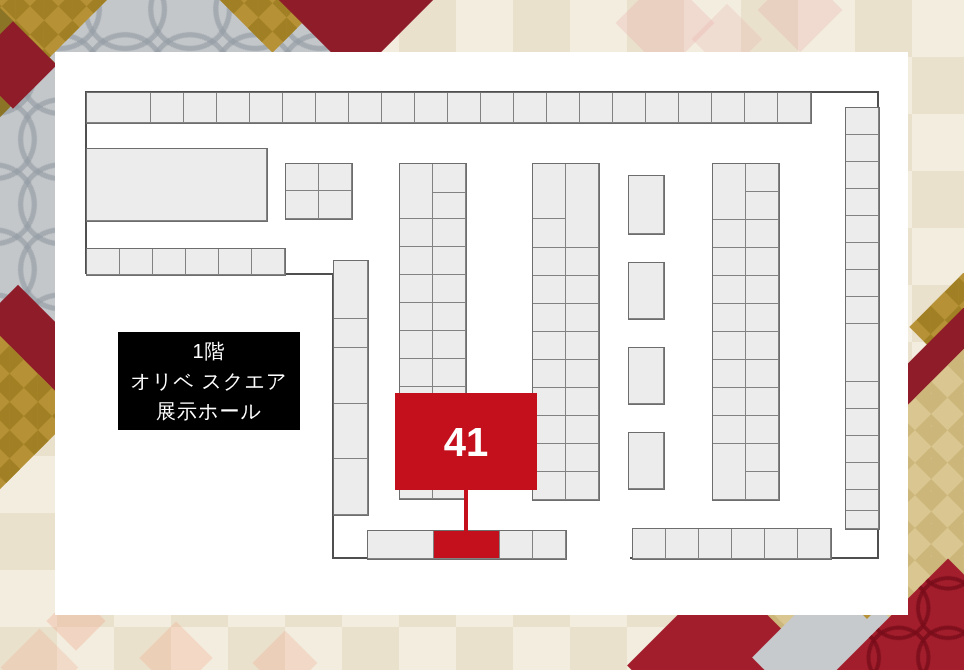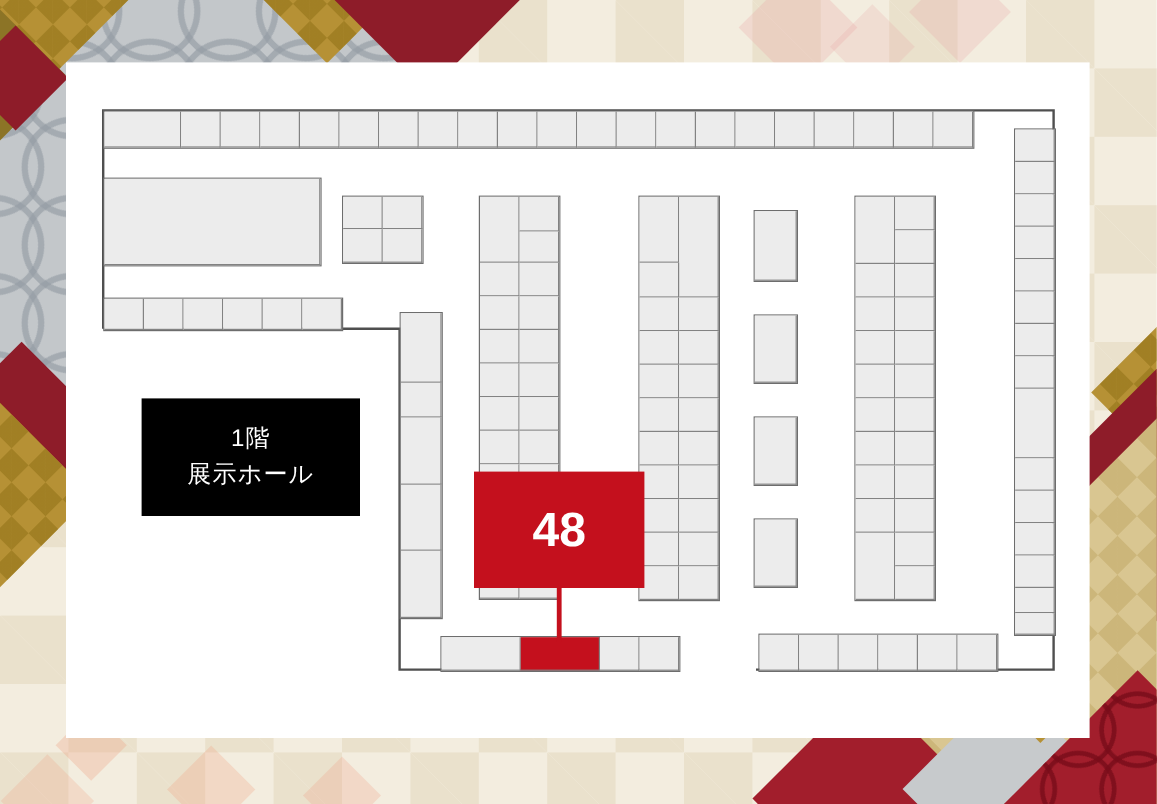--- a/index.html
+++ b/index.html
@@ -275,23 +275,24 @@
           <div class="cell" style="grid-area: 1 / 2 / span 1 / span 1;"></div>
           <div class="cell" style="grid-area: 1 / 3 / span 1 / span 1;"></div>
           <div class="cell" style="grid-area: 1 / 4 / span 1 / span 1;"></div>
           <div class="cell" style="grid-area: 1 / 5 / span 1 / span 1;"></div>
           <div class="cell" style="grid-area: 1 / 6 / span 1 / span 1;"></div>
         </div>
       </div>
 
     <div class="floor-label">
       <div>1階</div>
+      <div>オリベ スクエア</div>
       <div>展示ホール</div>
     </div>
 
     <div class="badge-pointer"></div>
     <div class="badge">
-      <div class="badge-number">48</div>
+      <div class="badge-number">41</div>
     </div>
 
 
   </div>
 </div>
 
 </body></html>

